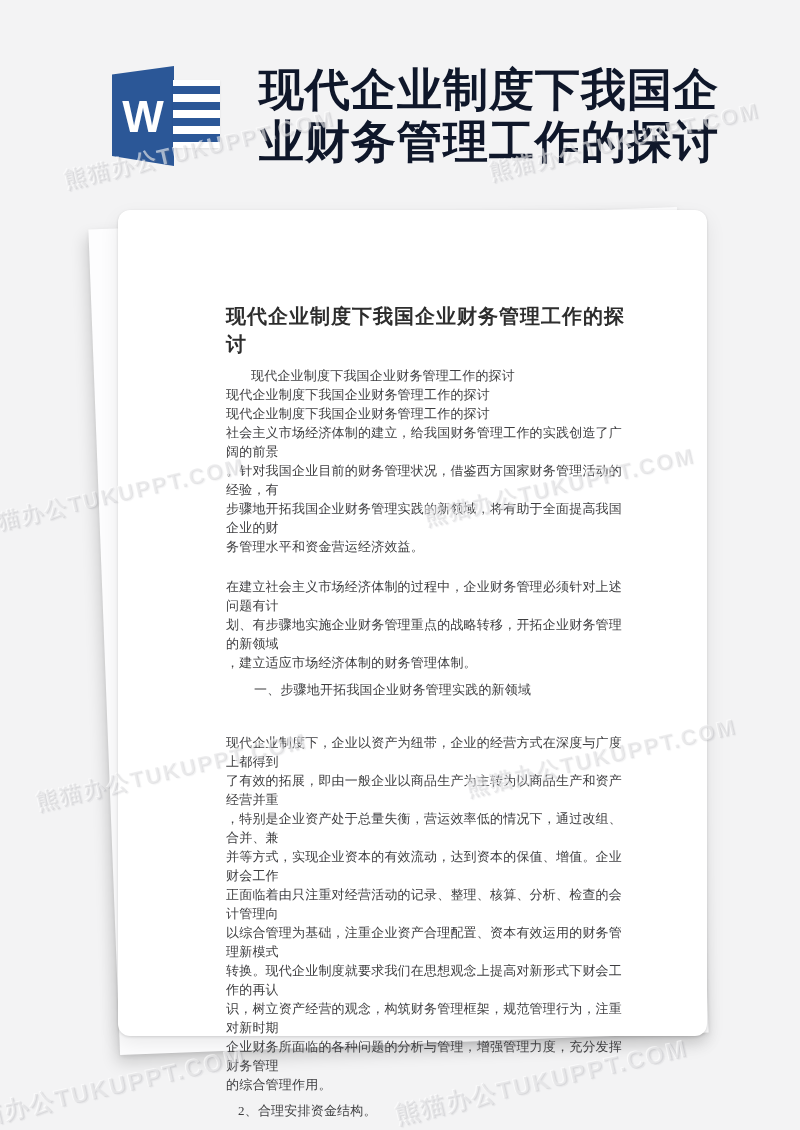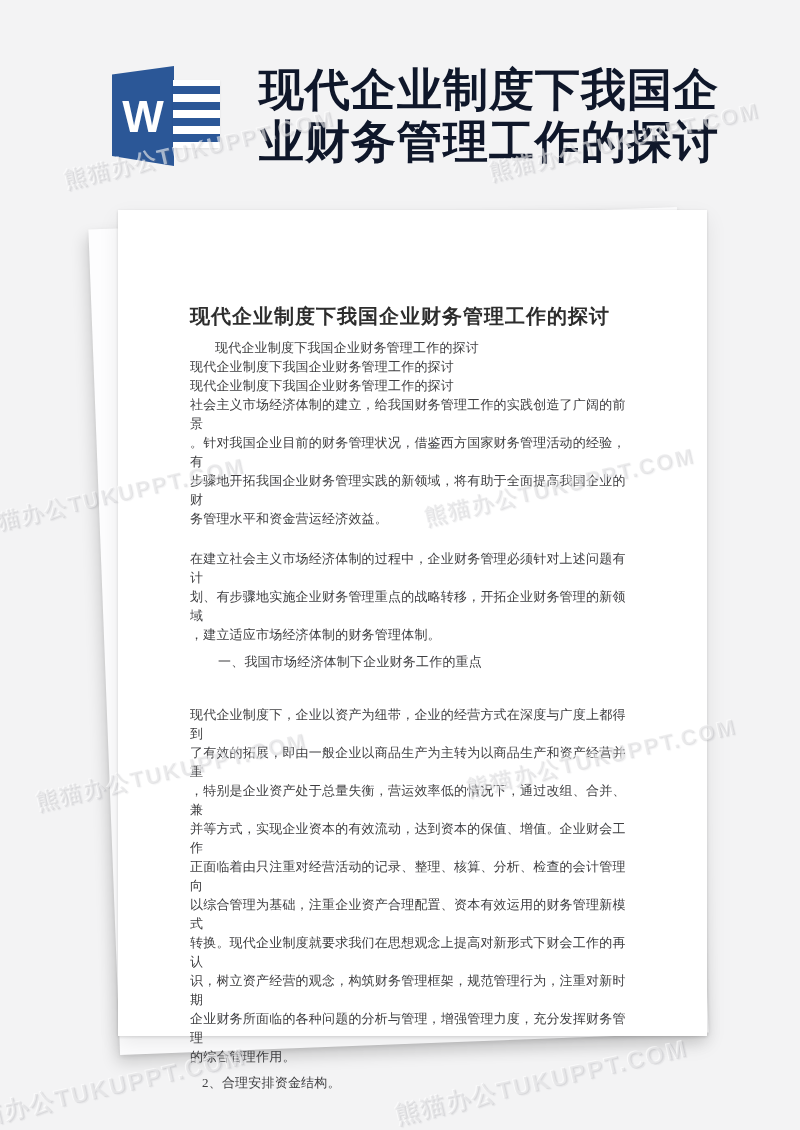--- a/index.html
+++ b/index.html
@@ -44,21 +44,22 @@
     position:absolute;left:118px;top:210px;width:589px;height:826px;
     background:#ffffff;box-sizing:border-box;
   }
   .page2{
     background:#fdfdfe;
     transform:translate(-14px,8px) rotate(-2.2deg);
     box-shadow:-3px 8px 16px rgba(0,0,0,0.16),0 2px 4px rgba(0,0,0,0.08);
   }
   .page1{
     box-shadow:0 1px 3px rgba(0,0,0,0.14),0 8px 20px rgba(0,0,0,0.08);
-    padding:92px 81px 0 72px;
+    padding:92px 81px 0 108px;
+    border-radius:12px;
   }
 
   
   .doc-title{
     margin:0;font-size:20px;line-height:28px;font-weight:bold;
     color:#2d2d2d;letter-spacing:1px;
   }
   .para,.heading{
     margin:0;font-size:13px;line-height:19px;color:#3e3e40;
     letter-spacing:0.2px;white-space:pre-line;
@@ -109,21 +110,21 @@
     <div class="para first-indent mt8">现代企业制度下我国企业财务管理工作的探讨
 现代企业制度下我国企业财务管理工作的探讨
 现代企业制度下我国企业财务管理工作的探讨
 社会主义市场经济体制的建立，给我国财务管理工作的实践创造了广阔的前景
 。针对我国企业目前的财务管理状况，借鉴西方国家财务管理活动的经验，有
 步骤地开拓我国企业财务管理实践的新领域，将有助于全面提高我国企业的财
 务管理水平和资金营运经济效益。</div>
     <div class="para mt21">在建立社会主义市场经济体制的过程中，企业财务管理必须针对上述问题有计
 划、有步骤地实施企业财务管理重点的战略转移，开拓企业财务管理的新领域
 ，建立适应市场经济体制的财务管理体制。</div>
-    <div class="heading mt8">一、我国市场经济体制下企业财务工作的重点</div>
+    <div class="heading mt8">一、步骤地开拓我国企业财务管理实践的新领域</div>
     <div class="para mt25">现代企业制度下，企业以资产为纽带，企业的经营方式在深度与广度上都得到
 了有效的拓展，即由一般企业以商品生产为主转为以商品生产和资产经营并重
 ，特别是企业资产处于总量失衡，营运效率低的情况下，通过改组、合并、兼
 并等方式，实现企业资本的有效流动，达到资本的保值、增值。企业财会工作
 正面临着由只注重对经营活动的记录、整理、核算、分析、检查的会计管理向
 以综合管理为基础，注重企业资产合理配置、资本有效运用的财务管理新模式
 转换。现代企业制度就要求我们在思想观念上提高对新形式下财会工作的再认
 识，树立资产经营的观念，构筑财务管理框架，规范管理行为，注重对新时期
 企业财务所面临的各种问题的分析与管理，增强管理力度，充分发挥财务管理
 的综合管理作用。</div>

